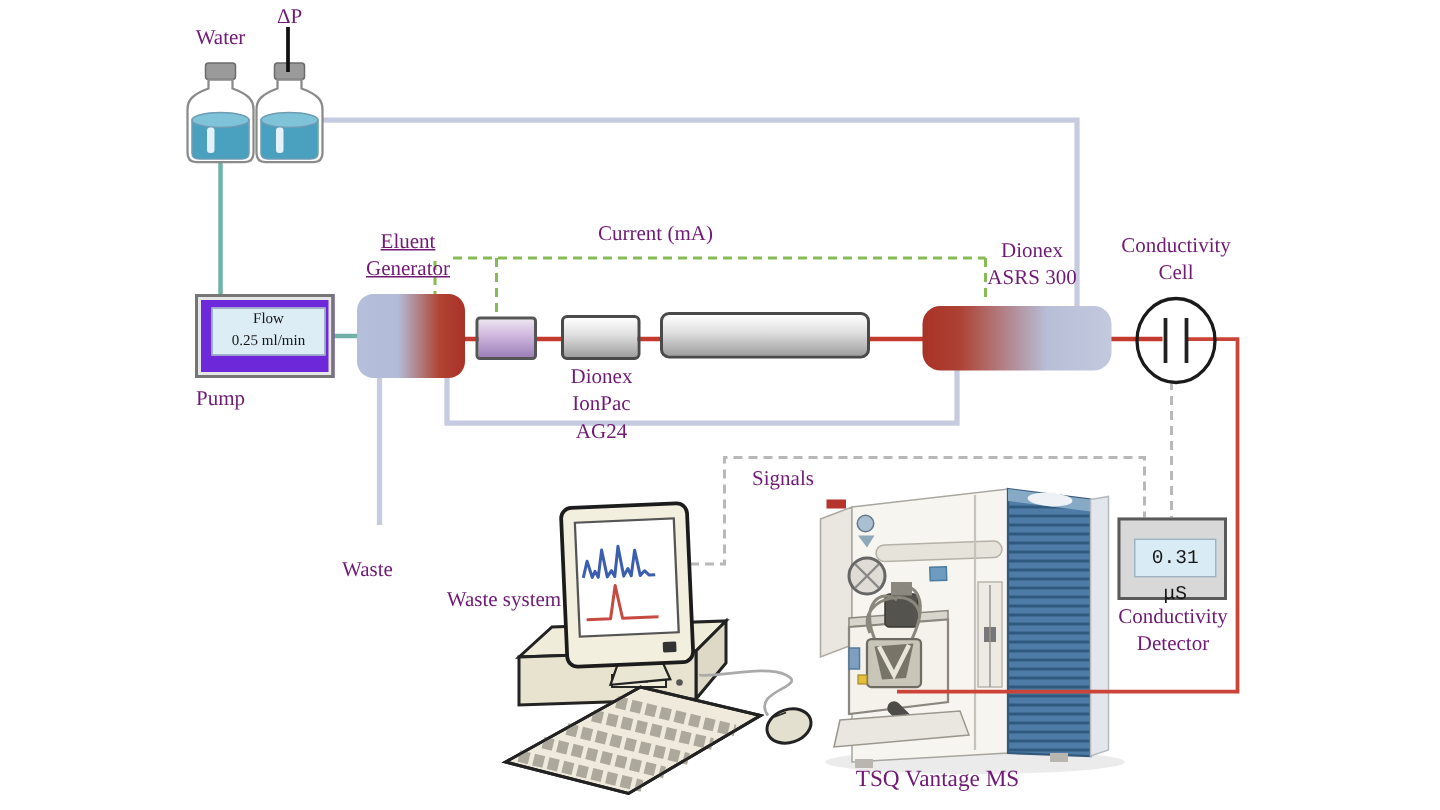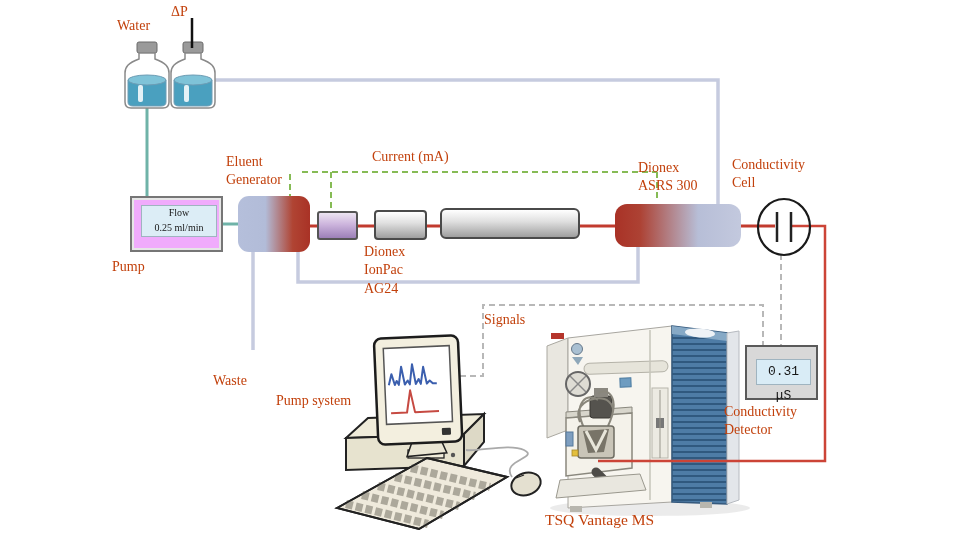--- a/index.html
+++ b/index.html
@@ -1,24 +1,24 @@
 <!DOCTYPE html>
 <html><head>
 <meta charset="utf-8">
 <style>
   html,body{margin:0;padding:0;background:#fff;}
   .stage{position:relative;width:960px;height:540px;background:#ffffff;overflow:hidden;
          font-family:"Liberation Serif", serif;color:#171717;}
   .stage svg{position:absolute;left:0;top:0;}
-  .lbl{position:absolute;font-size:14px;line-height:1.32;
-       white-space:pre-line;color:#c2410c;z-index:30;}
+  .lbl{position:absolute;text-align:center;font-size:14px;line-height:1.32;
+       white-space:pre-line;color:#701a75;z-index:30;}
   .lbl.big{font-size:15.5px;}
   
   .comp{position:absolute;box-sizing:border-box;z-index:20;}
-  .pump{left:130px;top:196px;width:93px;height:56px;background:#f0abfc;
+  .pump{left:130px;top:196px;width:93px;height:56px;background:#6d28d9;
         border:2px solid #767676;box-shadow:inset 0 0 0 2px #e6e6e6;}
   .pump-display{position:absolute;left:9px;top:7px;width:74px;height:30px;
         background:#dcedf6;border:1px solid #9fb4c0;font-size:10px;line-height:1.45;
         text-align:center;white-space:pre-line;}
   .generator{left:238px;top:196px;width:72px;height:56px;border-radius:11px;
         background:linear-gradient(90deg,#b5bfdb 0%,#b2bcd8 38%,#b04433 76%,#a93226 100%);}
   .trap{left:317px;top:211px;width:41px;height:29px;border:2px solid #555;border-radius:3px;
         background:linear-gradient(180deg,#ece4f1 0%,#cdb5dd 45%,#9c80b8 100%);}
   .col{border:2px solid #4a4a4a;border-radius:4px;
         background:linear-gradient(180deg,#ffffff 0%,#e0e0e0 42%,#9f9f9f 100%);}
@@ -187,30 +187,30 @@
 <div class="comp col ag24"></div>
 <div class="comp col as24"></div>
 <div class="comp asrs"></div>
 <div class="comp detector">
   <div class="detector-display">0.31 μS</div>
 </div>
 
 <div class="lbl" style="left:117px;top:17px;width:60px;">Water</div>
 <div class="lbl" style="left:171px;top:3px;width:44px;">ΔP</div>
 <div class="lbl" style="left:112px;top:258px;width:70px;">Pump</div>
-<div class="lbl" style="left:226px;top:153px;width:92px;">Eluent
+<div class="lbl" style="left:226px;top:153px;width:92px;text-decoration:underline;">Eluent
 Generator</div>
 <div class="lbl" style="left:372px;top:148px;width:130px;">Current (mA)</div>
 <div class="lbl" style="left:364px;top:243px;width:74px;">Dionex
 IonPac
 AG24</div>
 <div class="lbl" style="left:638px;top:159px;width:100px;">Dionex
 ASRS 300</div>
 <div class="lbl" style="left:732px;top:156px;width:104px;">Conductivity
 Cell</div>
 <div class="lbl" style="left:213px;top:372px;width:64px;font-family:Liberation Serif, serif;">Waste</div>
-<div class="lbl" style="left:276px;top:392px;width:120px;">Pump system</div>
+<div class="lbl" style="left:276px;top:392px;width:120px;">Waste system</div>
 <div class="lbl" style="left:484px;top:311px;width:76px;">Signals</div>
 <div class="lbl" style="left:724px;top:403px;width:116px;">Conductivity
 Detector</div>
 <div class="lbl big" style="left:545px;top:510px;width:160px;">TSQ Vantage MS</div>
 
 </div>
 
 </body></html>

